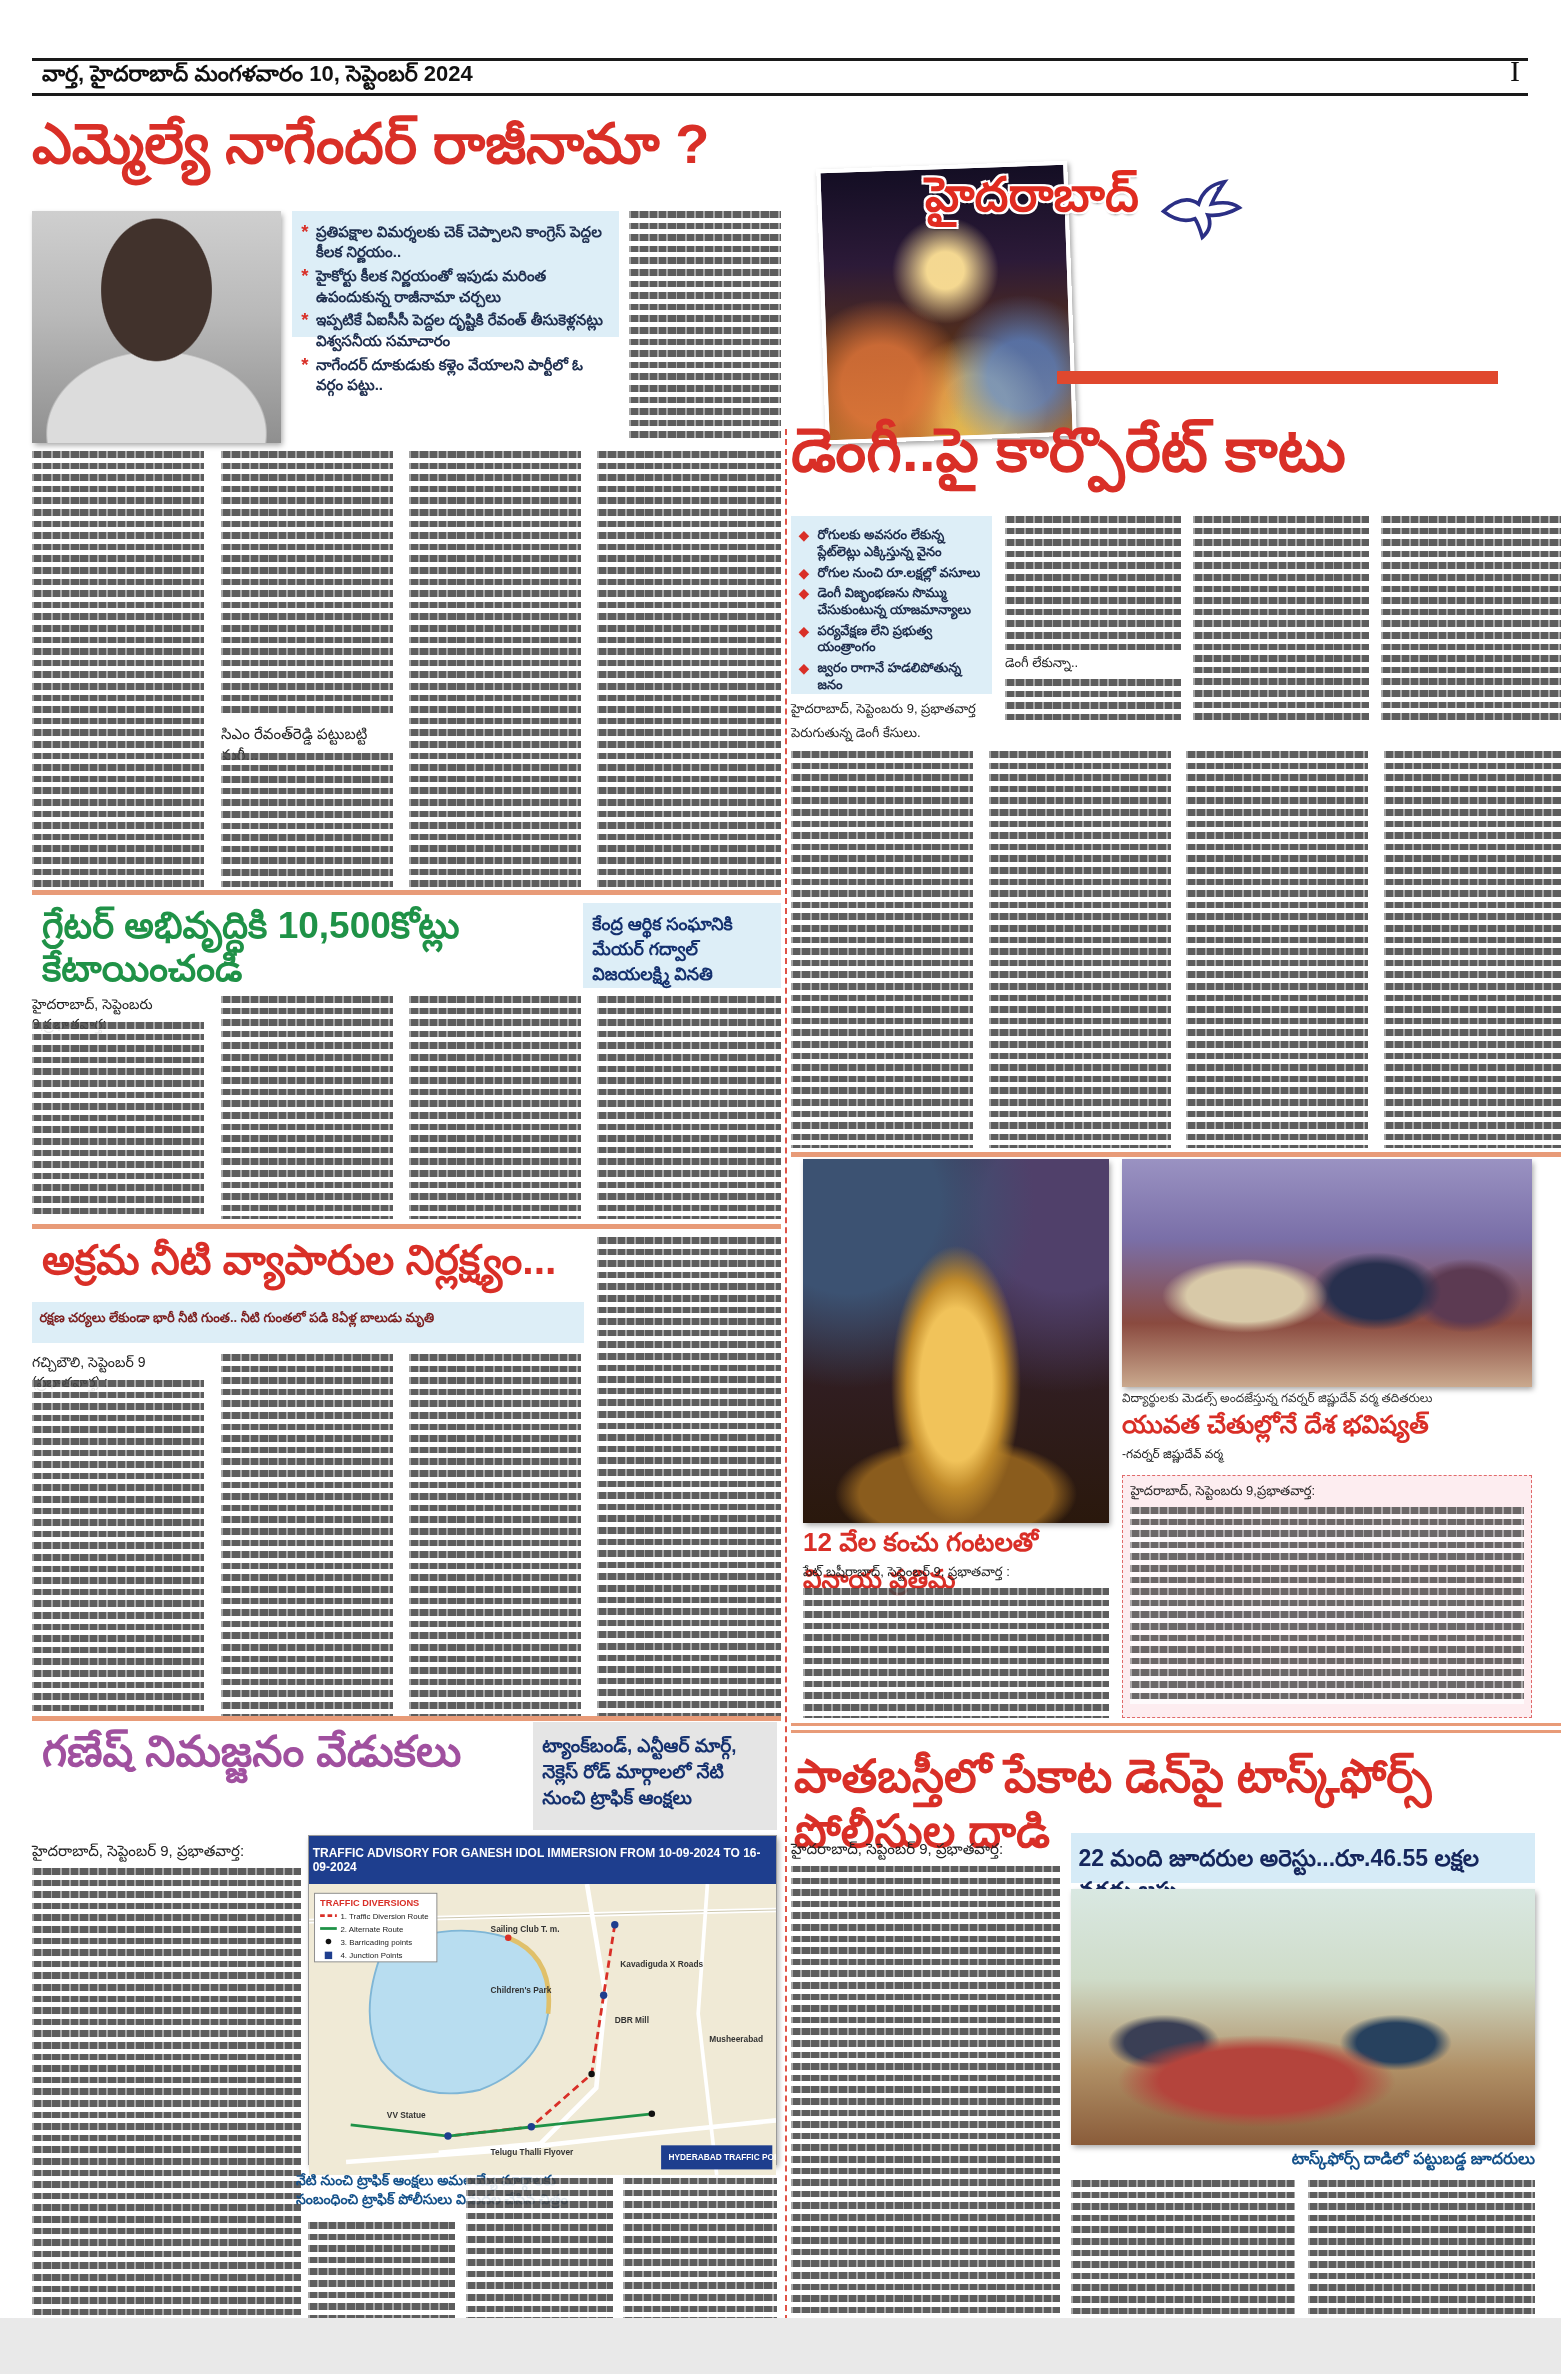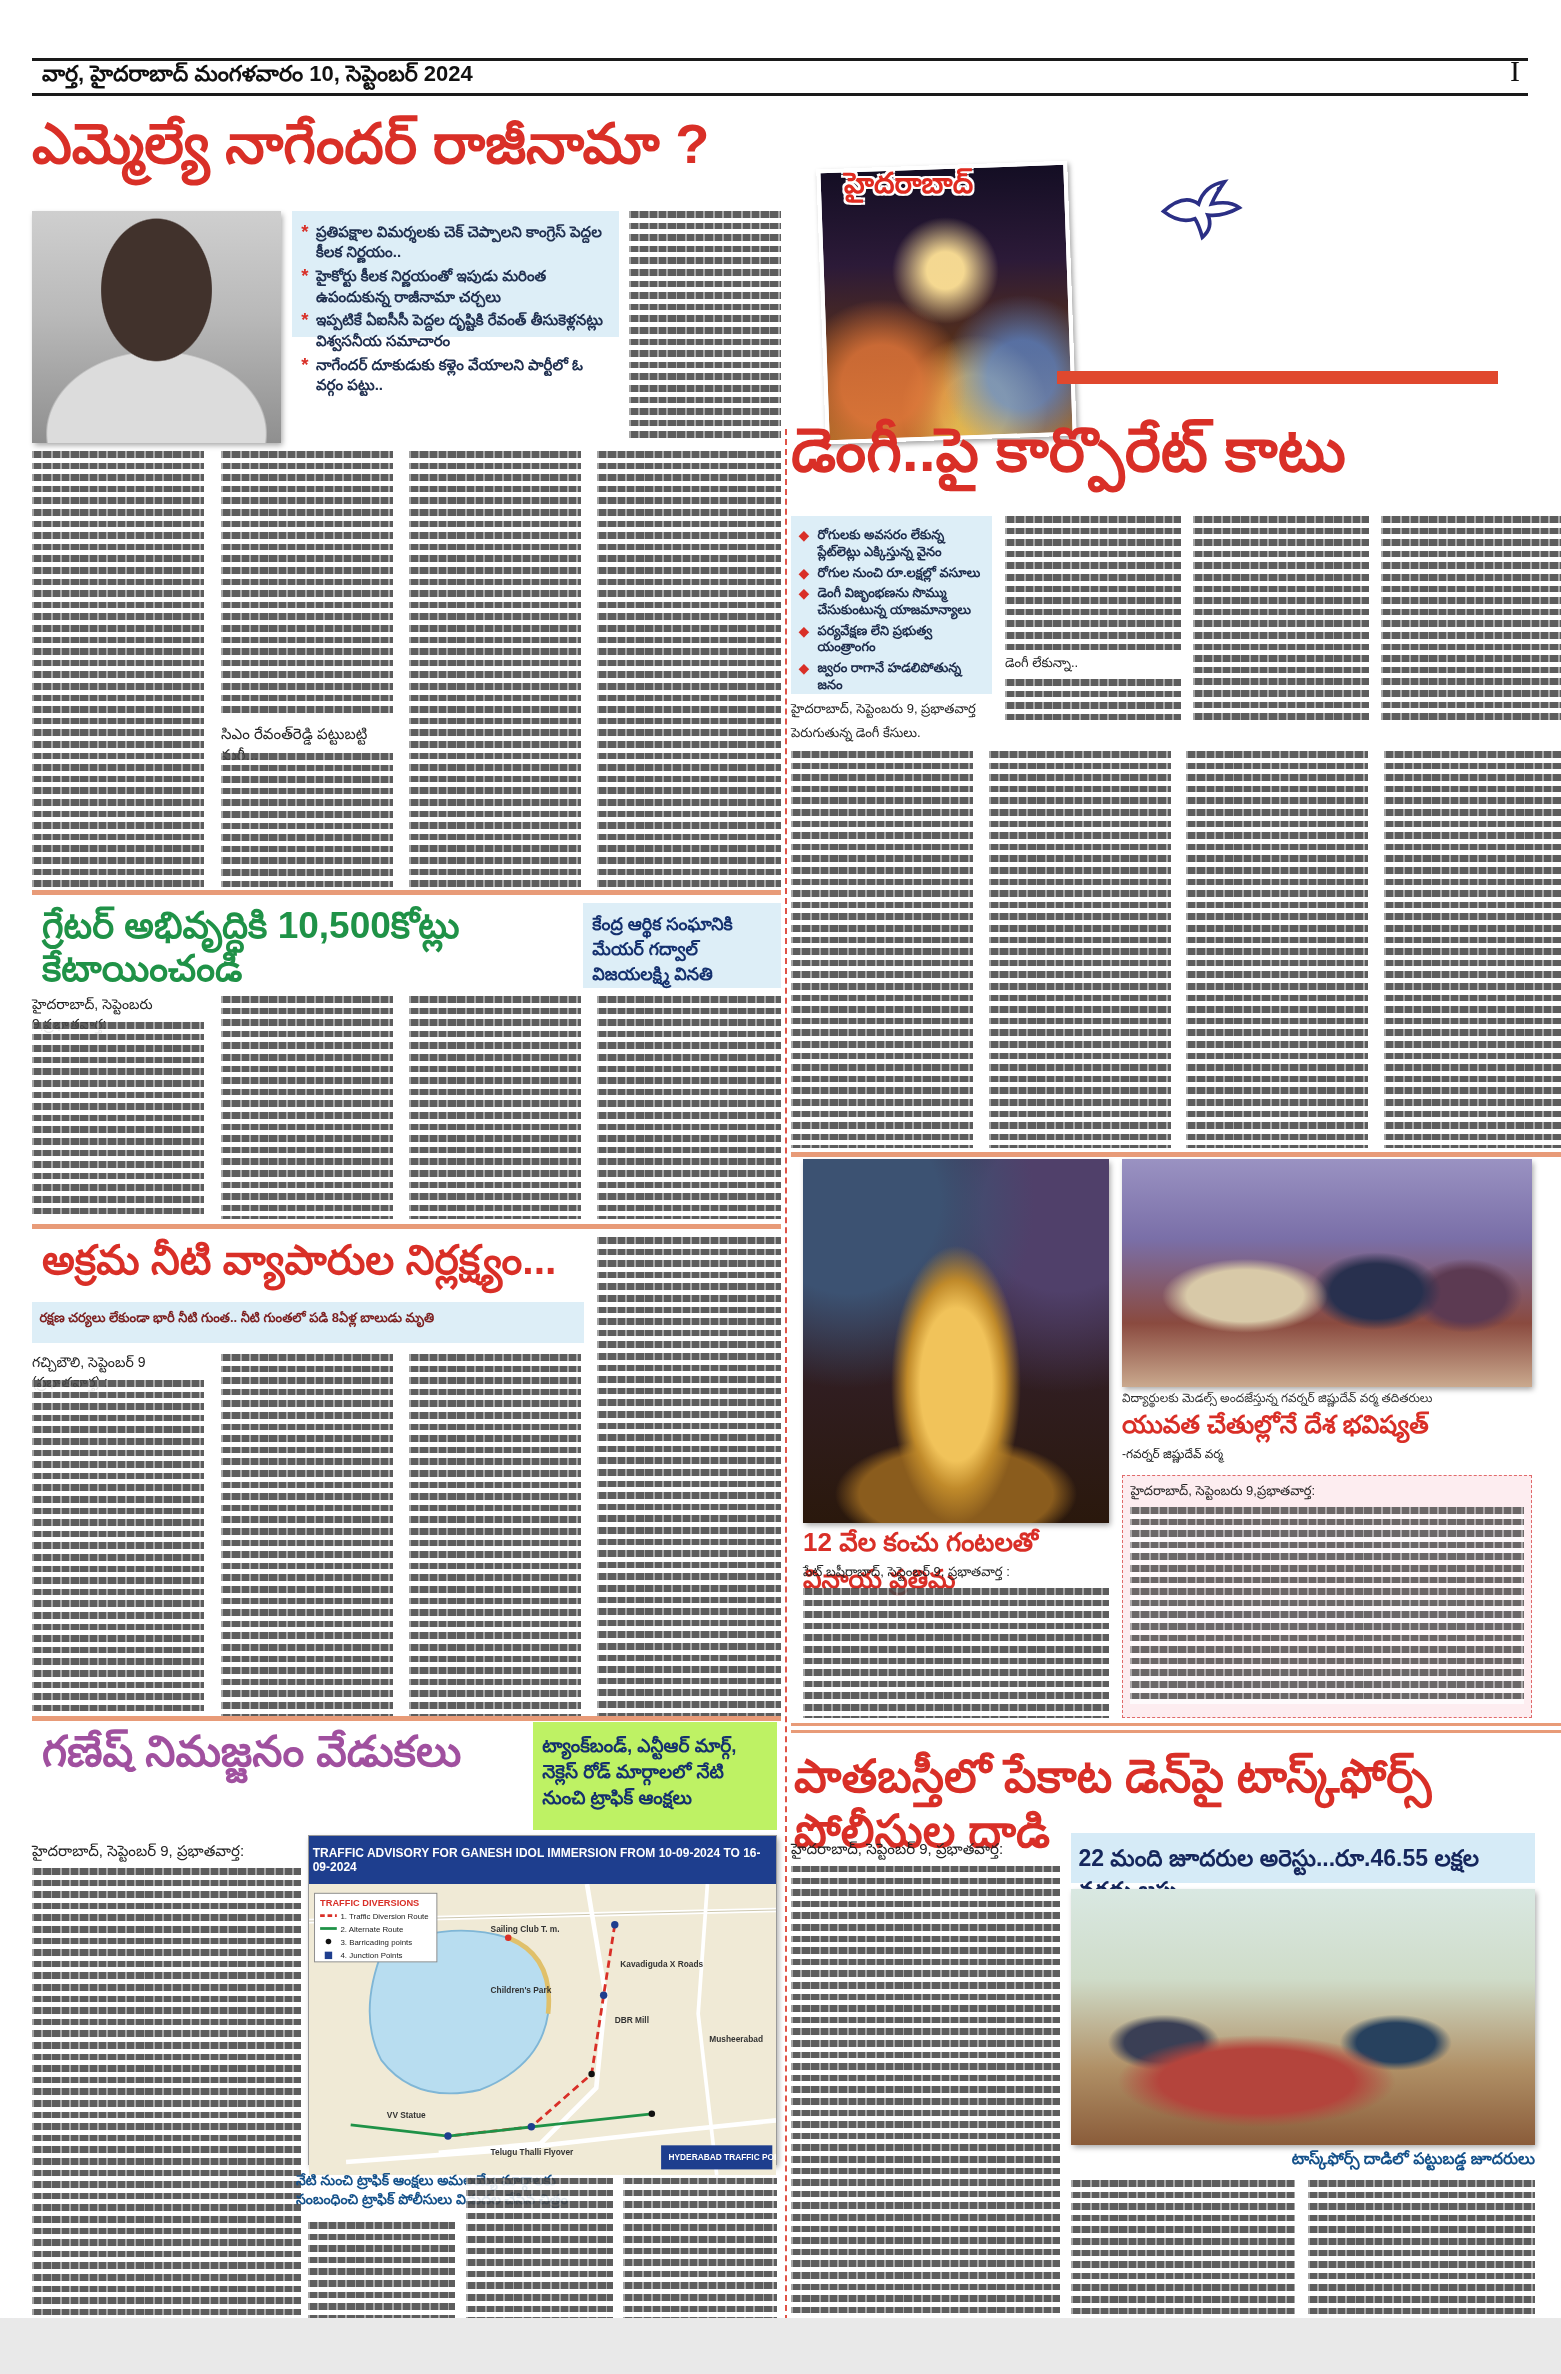--- a/index.html
+++ b/index.html
@@ -74,21 +74,21 @@
   <div class="abs gk" style="left:409px;top:451px;width:172px;height:438px"></div>
   <div class="abs gk" style="left:597px;top:451px;width:184px;height:438px"></div>
 
   <div class="abs photo" style="left:821px;top:165px;width:243px;height:267px;border:4.6px solid #fff;transform:rotate(-2deg);background:
          radial-gradient(circle at 50% 38%, rgba(255,226,150,.95) 0 9%, transparent 26%),
          radial-gradient(circle at 22% 80%, rgba(230,120,60,.8) 0 14%, transparent 30%),
          radial-gradient(circle at 80% 78%, rgba(90,140,220,.7) 0 12%, transparent 28%),
          radial-gradient(circle at 60% 90%, rgba(240,200,90,.8) 0 12%, transparent 26%),
          linear-gradient(180deg,#140e24 0%,#2c1a38 35%,#5a3216 70%,#a86a25 100%);"></div>
 
-  <div class="abs" style="left:844px;top:167px;font-size:29px;font-weight:bold;color:#e02b20;
+  <div class="abs" style="left:925px;top:167px;font-size:48px;font-weight:bold;color:#e02b20;
         text-shadow:-1.9px -1.9px 0 #fff,1.9px -1.9px 0 #fff,-1.9px 1.9px 0 #fff,1.9px 1.9px 0 #fff,0 2.8px 1.9px rgba(0,0,0,.35)">హైదరాబాద్</div>
 
   <div class="abs" style="left:1158px;top:176px">
     <svg width="85" height="67" viewBox="0 0 92 72">
       <path d="M6 38 Q28 18 44 30 Q50 10 72 6 Q62 20 58 30 Q78 26 88 34 Q70 44 54 42 Q60 56 48 66 Q44 52 40 46 Q24 52 6 38 Z" fill="#ffffff" stroke="#2b2f85" stroke-width="4"></path>
       <circle cx="66" cy="14" r="2.5" fill="#2b2f85"></circle>
     </svg>
   </div>
 
   <div class="abs" style="left:1057px;top:371px;width:441px;height:13px;background:#e0482e"></div>
@@ -173,21 +173,21 @@
   <div class="abs dl center" style="left:1122px;top:1391px;width:410px;font-size:12px;color:#333">విద్యార్థులకు మెడల్స్ అందజేస్తున్న గవర్నర్ జిష్ణుదేవ్ వర్మ తదితరులు</div>
   <div class="abs hl-red center" style="left:1122px;top:1410px;width:410px;font-size:25px">యువత చేతుల్లోనే దేశ భవిష్యత్</div>
   <div class="abs dl center" style="left:1122px;top:1447px;width:410px;font-size:12px">-గవర్నర్ జిష్ణుదేవ్ వర్మ</div>
   <div class="abs" style="left:1122px;top:1475px;width:410px;height:243px;background:#fdedf0;border:1.9px dashed #e06a6a;box-sizing:border-box;padding:7.4px">
     <div class="dl" style="font-size:13px">హైదరాబాద్, సెప్టెంబరు 9,ప్రభాతవార్త:</div>
     <div class="gk lite" style="width:100%;height:197px;margin-top:5.6px"></div>
   </div>
 
   <div class="abs rule" style="left:32px;top:1716px;width:749px;height:4.6px"></div>
   <div class="abs hl-purple" style="left:42px;top:1727px;width:482px;font-size:43px;line-height:1.15">గణేష్ నిమజ్జనం వేడుకలు</div>
-  <div class="abs center" style="left:533px;top:1722px;width:244px;height:108px;background:#bef264;padding:11px 9.3px;box-sizing:border-box;
+  <div class="abs center" style="left:533px;top:1722px;width:244px;height:108px;background:#e5e5e5;padding:11px 9.3px;box-sizing:border-box;
         font-weight:bold;color:#14306e;font-size:18.6px;line-height:1.4">ట్యాంక్‌బండ్, ఎన్టీఆర్ మార్గ్, నెక్లెస్ రోడ్ మార్గాలలో నేటి నుంచి ట్రాఫిక్ ఆంక్షలు</div>
   <div class="abs dl" style="left:32px;top:1842px;width:269px;font-size:15px">హైదరాబాద్, సెప్టెంబర్ 9, ప్రభాతవార్త:</div>
   <div class="abs gk" style="left:32px;top:1868px;width:269px;height:482px"></div>
 
   <div class="abs photo" style="left:308px;top:1835px;width:469px;height:330px;background:#f0ead6;border:0.9px solid #9a9a9a;box-sizing:border-box">
     <div class="center" style="background:#1e3e8e;color:#fff;font-weight:bold;font-size:12px;padding:10.2px 3.7px">TRAFFIC ADVISORY FOR GANESH IDOL IMMERSION  FROM 10-09-2024 TO 16-09-2024</div>
     <svg width="467" height="291" viewBox="0 0 504 314">
       <rect x="0" y="0" width="504" height="314" fill="#f0ead6"></rect>
 
       <path d="M0 40 L504 28" stroke="#ffffff" stroke-width="5"></path>

